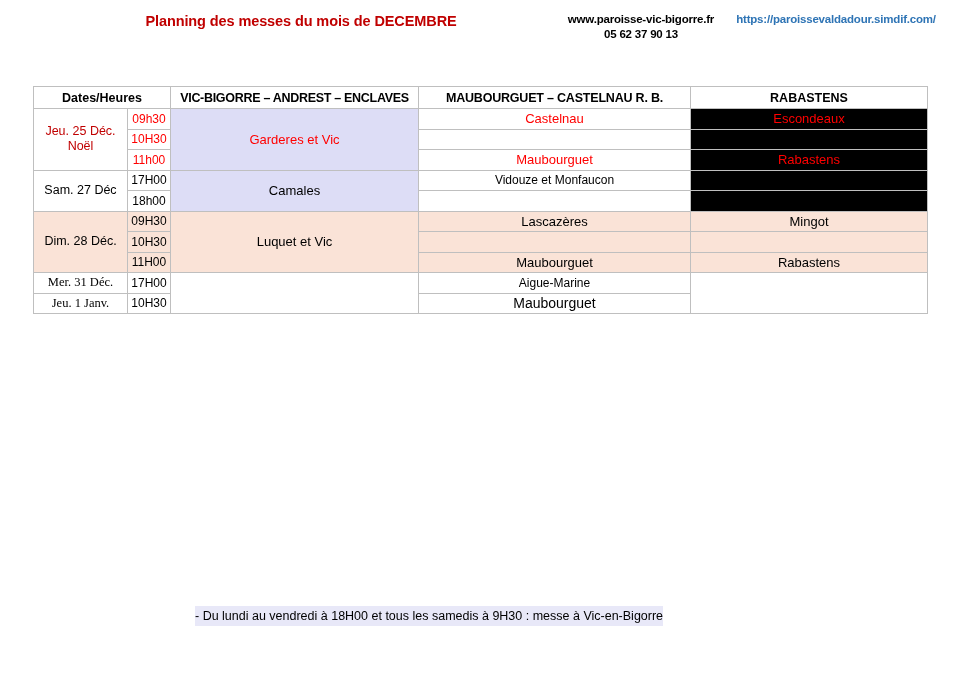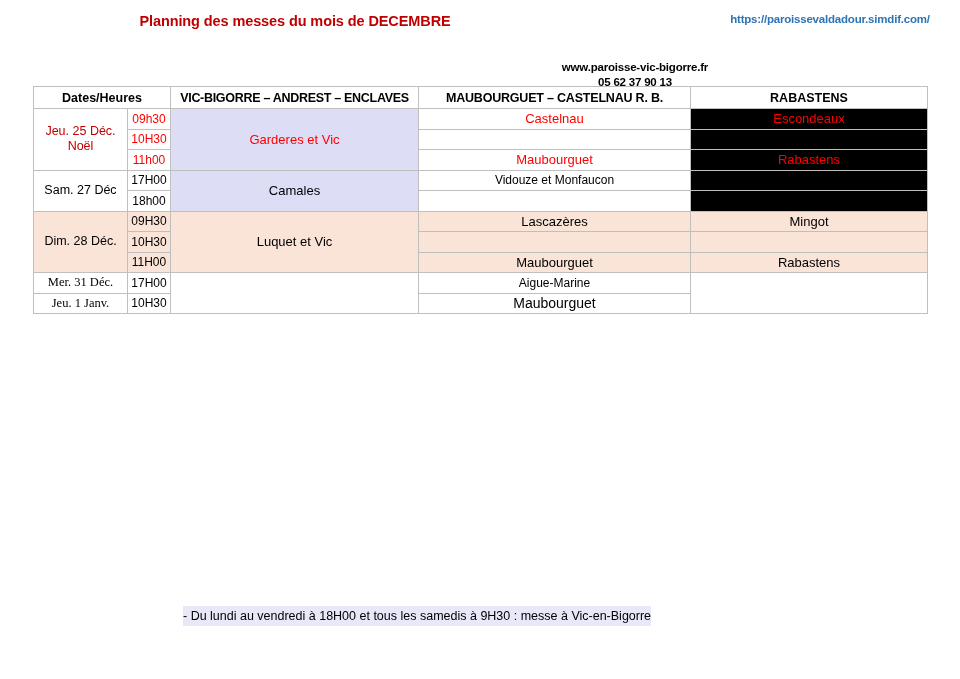--- a/index.html
+++ b/index.html
@@ -11,21 +11,21 @@
     width: 960px;
     height: 679px;
     position: relative;
     font-family: "Liberation Sans", sans-serif;
     overflow: hidden;
   }
 
   
   .header {
     position: absolute;
-    left: 10px; top: 0;
+    left: 16px; top: 0;
     width: 796px;
     height: 56px;
   }
   .title-block {
     position: absolute;
     left: 60px;
     top: 12px;
     width: 450px;
     text-align: center;
     color: #C00000;
@@ -39,21 +39,21 @@
   .contact-col {
     position: absolute;
     top: 12px;
     text-align: center;
     font-size: 11.5px;
     font-weight: bold;
     line-height: 14.5px;
     color: #000000;
     letter-spacing: -0.2px;
   }
-  .contact-left { left: 510px; width: 230px; margin-top: 48px; }
+  .contact-left { left: 510px; width: 230px; }
   .contact-right { left: 700px; width: 240px; }
   .contact-url-left { color: #000000; }
   .contact-url-right { color: #2E74B5; }
 
   
   .sched-wrap {
     position: absolute;
     left: 33px;
     top: 59px;
     margin-top: 27px;
@@ -130,21 +130,21 @@
   .nb-block {
     position: absolute;
     left: 167px;
     top: 606px;
     font-size: 12.5px;
     color: #000;
     line-height: 20px;
     white-space: nowrap;
   }
   .nb-line2 {
-    margin-left: 16px;
+    margin-left: 28px;
     background: #E8E8F8;
   }
 </style>
 </head>
 <body>
 
 <div class="header">
 
   <div class="title-block">
     <span>Planning des messes du mois de DECEMBRE</span>

